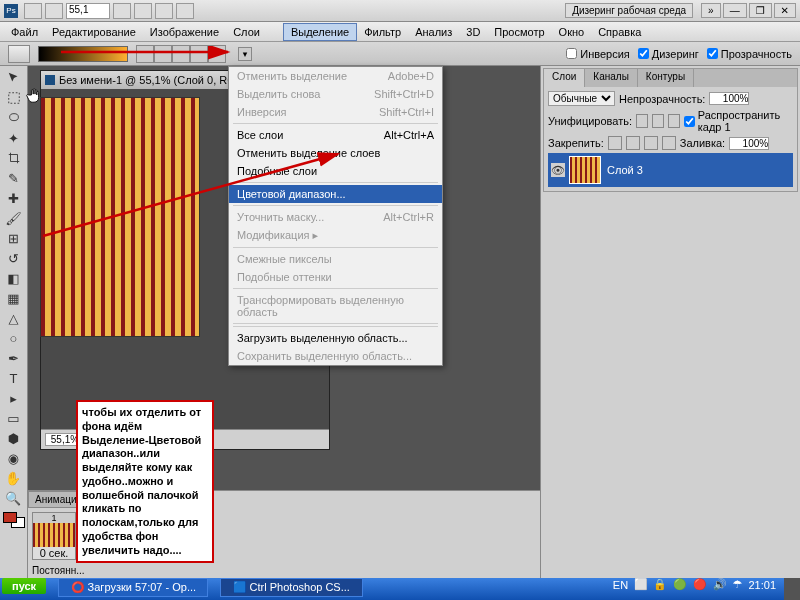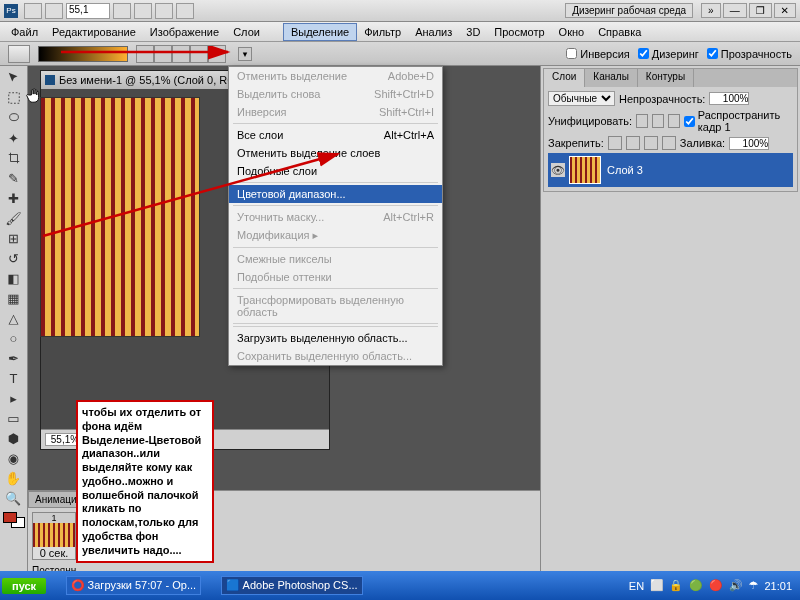--- a/index.html
+++ b/index.html
@@ -50,23 +50,23 @@
 .panel-tabs span.act{background:#d0d0d0;}
 .panel-body{padding:4px;font-size:10px;}
 .layer-opts{display:flex;align-items:center;gap:4px;margin-bottom:3px;}
 .layer-opts select,.layer-opts input{font-size:10px;border:1px solid #999;}
 .layer-opts input[type=text]{width:40px;text-align:right;}
 .layer-row{display:flex;align-items:center;background:#2a5fb0;color:#fff;padding:3px;}
 .layer-row .eye{width:14px;height:14px;background:#d0d0d0;color:#333;display:flex;align-items:center;justify-content:center;margin-right:4px;}
 .layer-row .lthumb{width:32px;height:28px;background:repeating-linear-gradient(90deg,#881818 0 2px,#f0b848 2px 5px);border:1px solid #fff;margin-right:6px;}
 .annot{position:absolute;left:48px;top:334px;width:138px;background:#fff;border:2px solid #c00;padding:4px;font-size:11px;font-weight:bold;line-height:1.25;z-index:60;}
 .arrow{position:absolute;z-index:55;pointer-events:none;}
-.taskbar{position:absolute;bottom:0;left:0;right:0;height:29px;background:linear-gradient(#3a80e0,#1050b0);display:flex;align-items:center;padding:0 2px;}
+.taskbar{position:absolute;bottom:0;left:0;right:16px;height:22px;background:linear-gradient(#3a80e0,#1050b0);display:flex;align-items:flex-start;padding:0 2px;}
 .start{background:linear-gradient(#5c0,#2a0);color:#fff;padding:2px 10px;border-radius:2px;font-weight:bold;font-size:11px;}
-.task{background:#2060c0;color:#fff;padding:2px 4px;margin-left:20px;border:1px solid #4080e0;font-size:10px;max-width:150px;overflow:hidden;white-space:nowrap;}
+.task{background:#2060c0;color:#fff;padding:2px 12px;margin-left:12px;border:1px solid #4080e0;font-size:10px;max-width:150px;overflow:hidden;white-space:nowrap;}
 .task.act{background:#1a4590;}
 .tray{margin-left:auto;display:flex;align-items:center;gap:6px;color:#fff;font-size:10px;padding-right:6px;}
 .tray span{font-size:11px;}
 .opt-icons{display:flex;gap:3px;margin-left:4px;}
 .opt-icons span{width:14px;height:14px;border:1px solid #888;background:#ccc;font-size:9px;display:flex;align-items:center;justify-content:center;}
 .hand-icon{position:absolute;top:20px;left:26px;width:18px;height:18px;z-index:45;}
 </style>
 </head>
 <body>
 
@@ -326,21 +326,21 @@
           <span>Слой 3</span>
         </div>
       </div>
     </div>
   </div>
 </div>
 
 <div class="taskbar">
   <div class="start">пуск</div>
   <div class="task"><span style="color:#f44;">⭕</span> <span>Загрузки 57:07 - Op...</span></div>
-  <div class="task act"><span>🟦</span> <span>Adobe Photoshop CS...</span></div>
+  <div class="task act"><span>🟦</span> <span>Ctrl Photoshop CS...</span></div>
   <div class="tray">
     <span>EN</span>
     <span>⬜</span>
     <span>🔒</span>
     <span>🟢</span>
     <span>🔴</span>
     <span>🔊</span>
     <span>☂</span>
     <span>21:01</span>
   </div>

